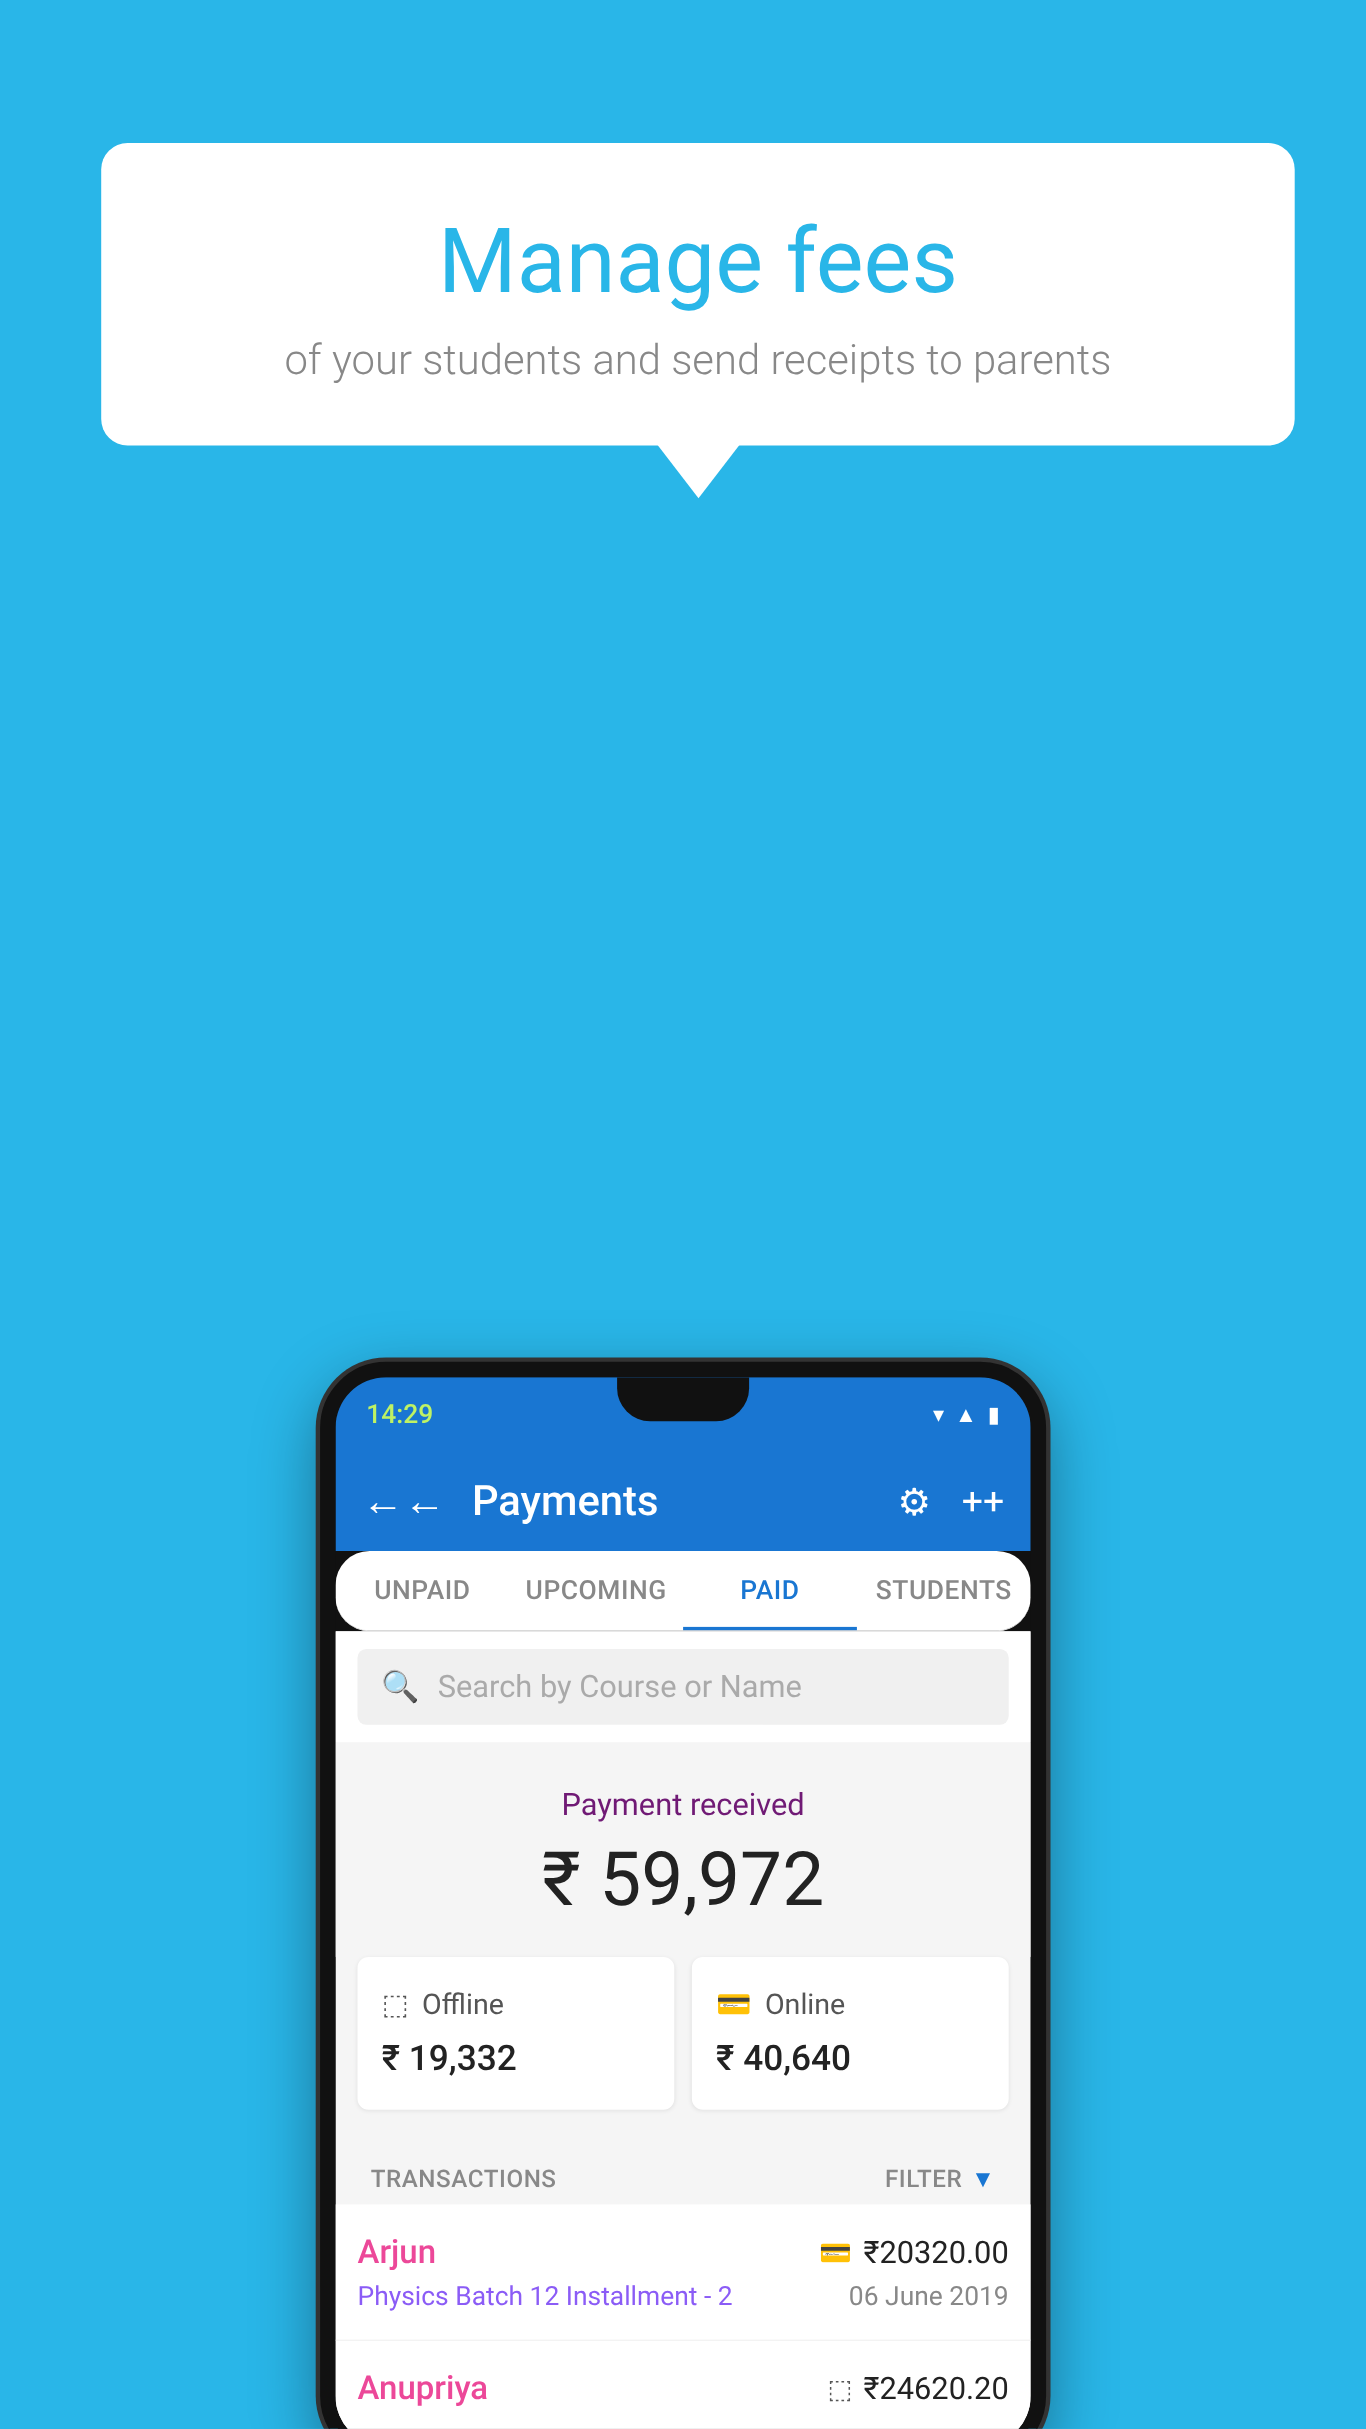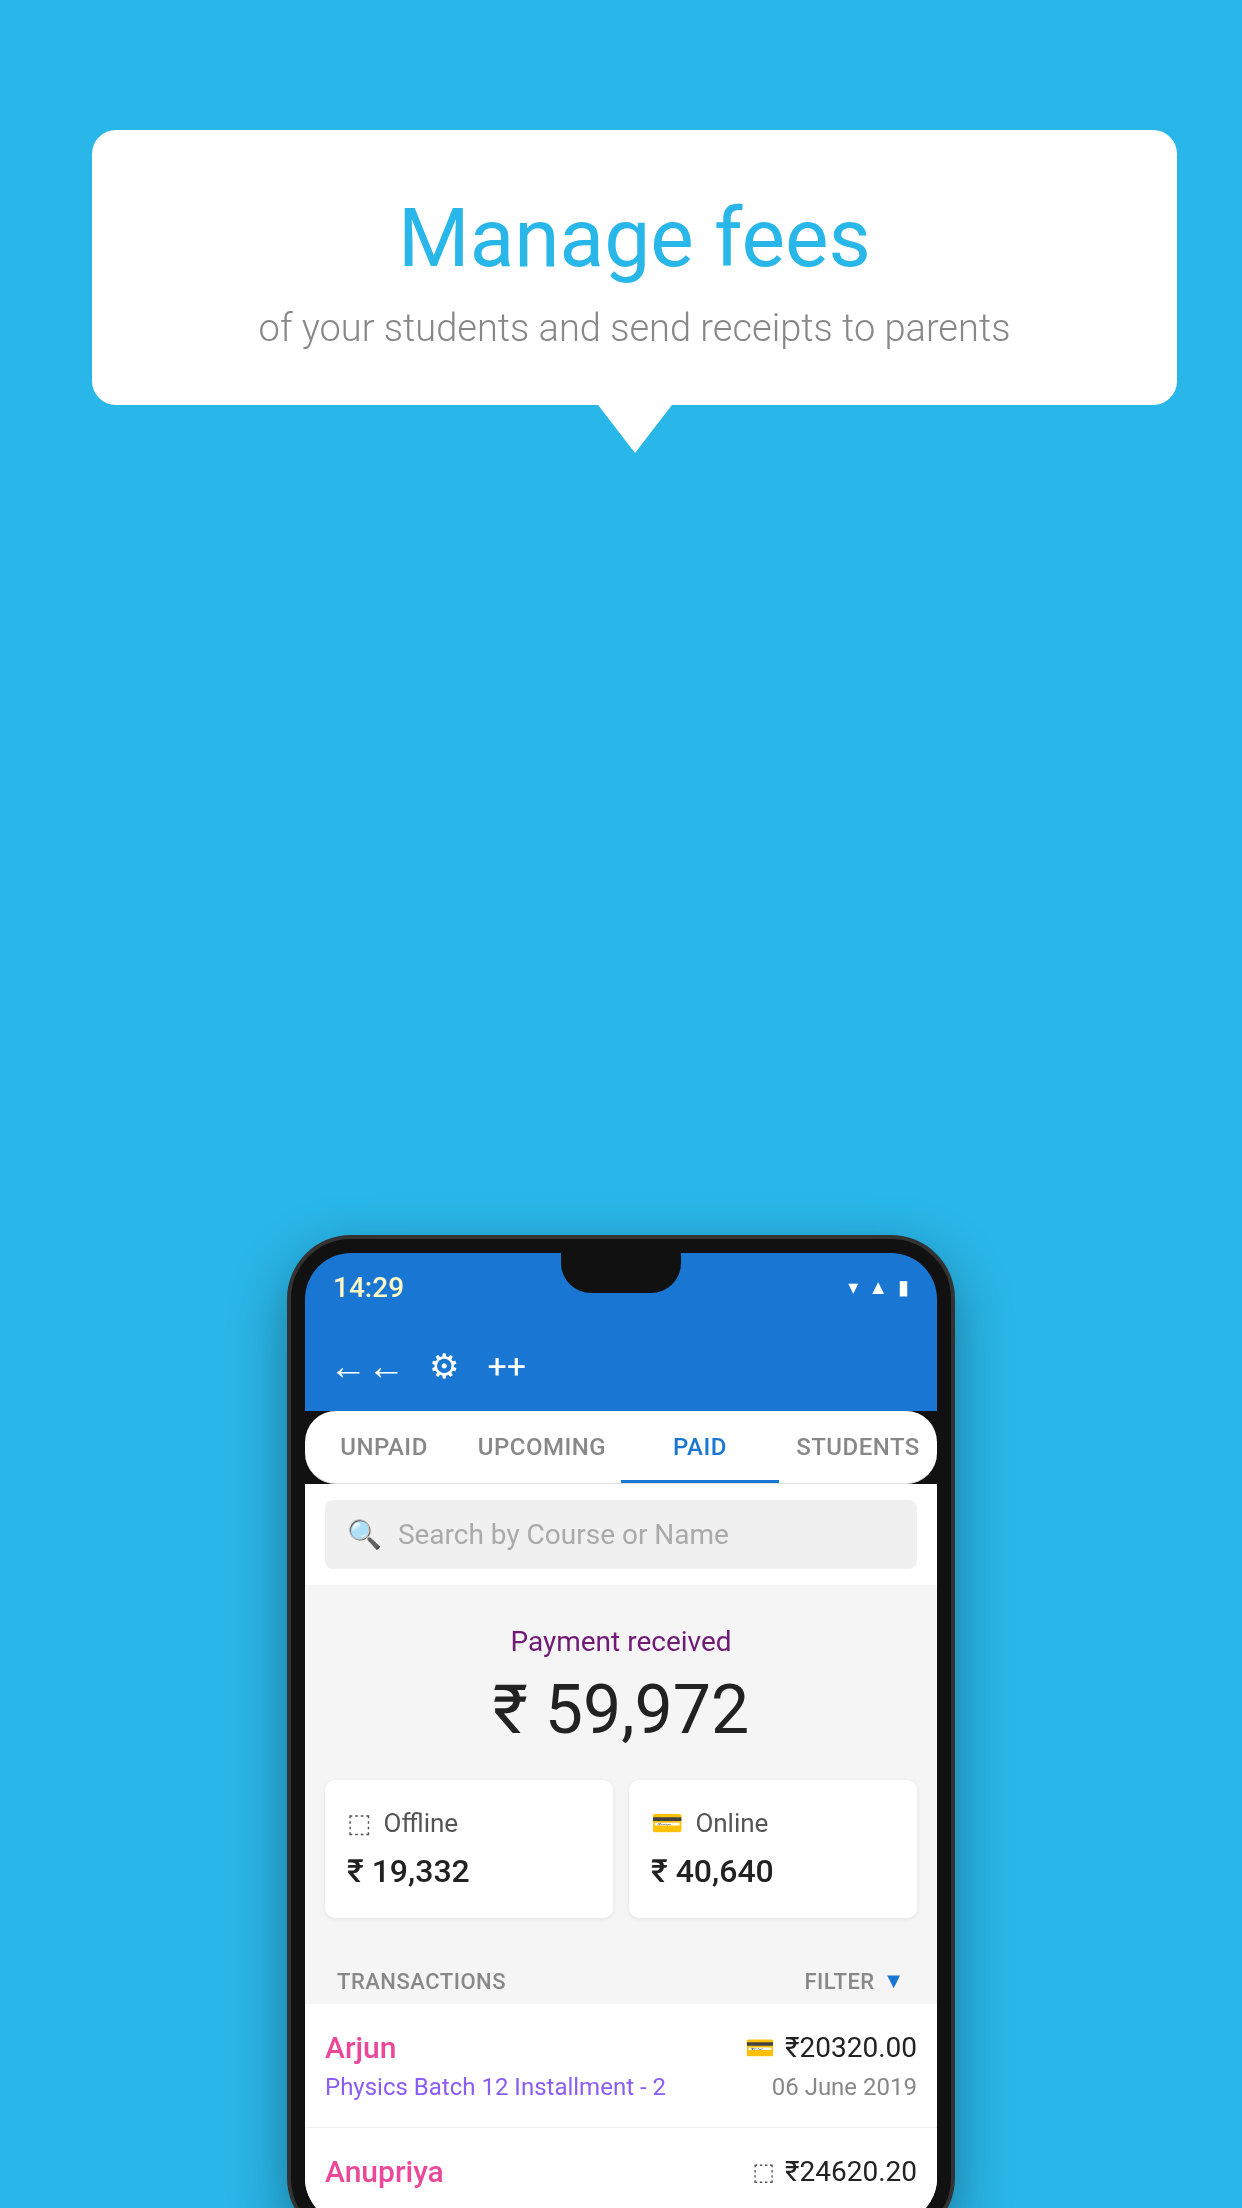--- a/index.html
+++ b/index.html
@@ -80,22 +80,22 @@
       position: absolute;
       top: 0;
       left: 50%;
       transform: translateX(-50%);
       width: 120px;
       height: 40px;
       background: #111;
       border-radius: 0 0 30px 30px;
     }
     .status-time {
-      color: #fef9c3;
-      font-size: 28px;
+      color: #bef264;
+      font-size: 24px;
       font-weight: 500;
       z-index: 1;
     }
     .status-icons {
       display: flex;
       align-items: center;
       gap: 10px;
       z-index: 1;
     }
     .status-icons span {
@@ -371,20 +371,21 @@
     <span class="status-time">14:29</span>
     <div class="status-icons">
       <span>▾</span>
       <span>▲</span>
       <span>▮</span>
     </div>
   </div>
 
   <div class="app-bar">
     <span class="app-bar-back back-arrow">←</span>
+    <span class="app-bar-title">Payments</span>
     <div class="app-bar-actions">
       <span class="gear-icon"></span>
       <span class="plus-icon">+</span>
     </div>
   </div>
 
   <div class="tabs-bar">
     <div class="tab">
       <span>UNPAID</span>
     </div>

